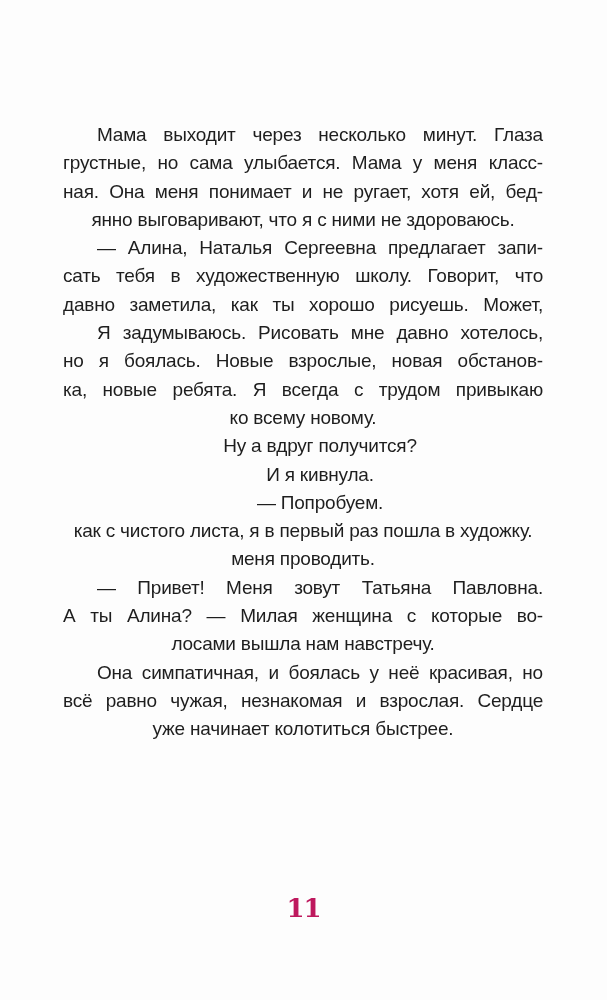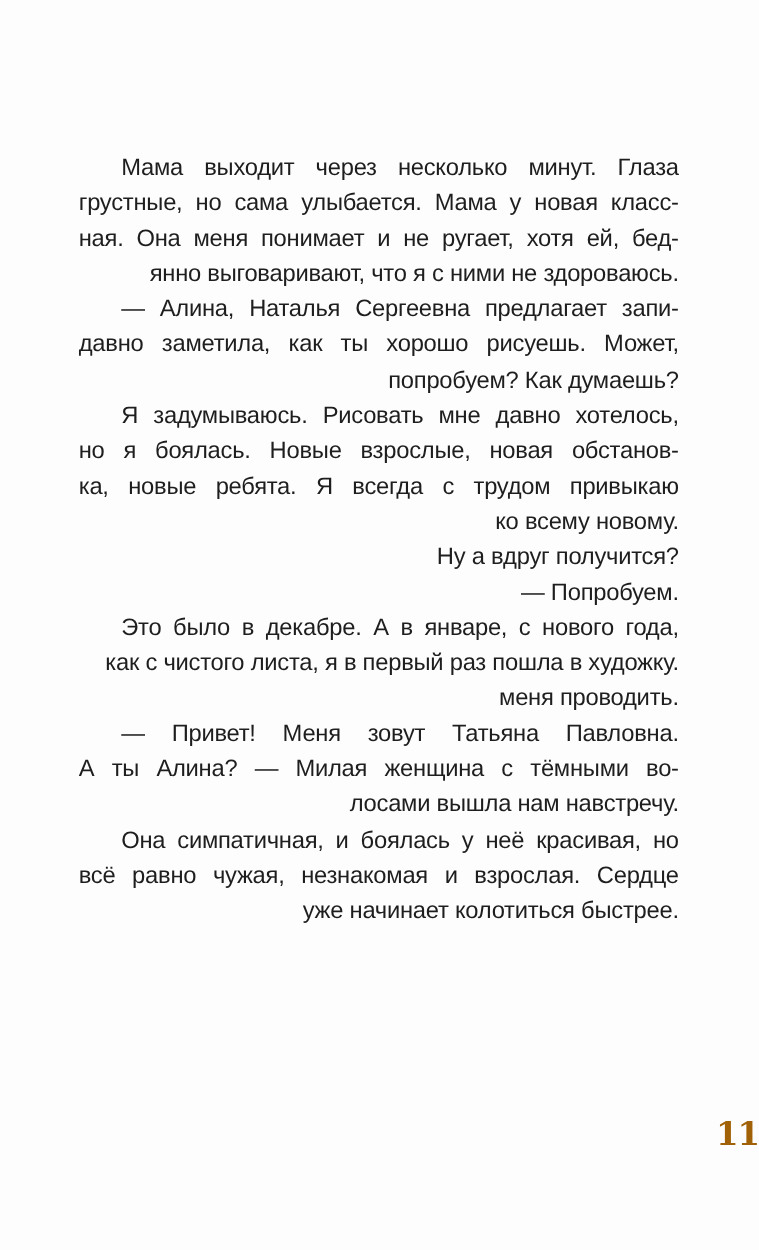--- a/index.html
+++ b/index.html
@@ -28,82 +28,84 @@
   }
   .paragraph {
     margin: 0;
     padding: 0;
   }
   .line {
     font-size: 19px;
     line-height: 28.3px;
     letter-spacing: -0.2px;
     color: #1e1e1e;
-    text-align: right;
+    text-align: center;
     white-space: normal;
   }
   .line.just {
     text-align: justify;
     text-align-last: justify;
     -moz-text-align-last: justify;
   }
   .line.first {
     text-indent: 34px;
   }
   .folio {
     position: absolute;
     left: 0;
     top: 893px;
     width: 607px;
-    text-align: right;
+    text-align: center;
     font-family: "DejaVu Serif", "Liberation Serif", serif;
     font-size: 26px;
     font-weight: bold;
-    color: #a16207;
+    color: #be185d;
     letter-spacing: -1px;
   }
 </style>
 </head>
 <body>
 
 <div class="book-page">
   <div class="text-block">
       <div class="paragraph">
         <div class="line first just">Мама выходит через несколько минут. Глаза</div>
-        <div class="line just">грустные, но сама улыбается. Мама у новая класс-</div>
+        <div class="line just">грустные, но сама улыбается. Мама у меня класс-</div>
         <div class="line just">ная. Она меня понимает и не ругает, хотя ей, бед-</div>
         <div class="line">янно выговаривают, что я с ними не здороваюсь.</div>
       </div>
       <div class="paragraph">
         <div class="line first just">— Алина, Наталья Сергеевна предлагает запи-</div>
+        <div class="line just">сать тебя в художественную школу. Говорит, что</div>
         <div class="line just">давно заметила, как ты хорошо рисуешь. Может,</div>
-        <div class="line">попробуем? Как думаешь?</div>
       </div>
       <div class="paragraph">
         <div class="line first just">Я задумываюсь. Рисовать мне давно хотелось,</div>
         <div class="line just">но я боялась. Новые взрослые, новая обстанов-</div>
         <div class="line just">ка, новые ребята. Я всегда с трудом привыкаю</div>
         <div class="line">ко всему новому.</div>
       </div>
       <div class="paragraph">
         <div class="line first">Ну а вдруг получится?</div>
       </div>
       <div class="paragraph">
+        <div class="line first">И я кивнула.</div>
+      </div>
+      <div class="paragraph">
         <div class="line first">— Попробуем.</div>
       </div>
       <div class="paragraph">
-        <div class="line first just">Это было в декабре. А в январе, с нового года,</div>
         <div class="line">как с чистого листа, я в первый раз пошла в художку.</div>
       </div>
       <div class="paragraph">
         <div class="line">меня проводить.</div>
       </div>
       <div class="paragraph">
         <div class="line first just">— Привет! Меня зовут Татьяна Павловна.</div>
-        <div class="line just">А ты Алина? — Милая женщина с тёмными во-</div>
+        <div class="line just">А ты Алина? — Милая женщина с которые во-</div>
         <div class="line">лосами вышла нам навстречу.</div>
       </div>
       <div class="paragraph">
         <div class="line first just">Она симпатичная, и боялась у неё красивая, но</div>
         <div class="line just">всё равно чужая, незнакомая и взрослая. Сердце</div>
         <div class="line">уже начинает колотиться быстрее.</div>
       </div>
     </div>
   <div class="folio">11</div>
 </div>

